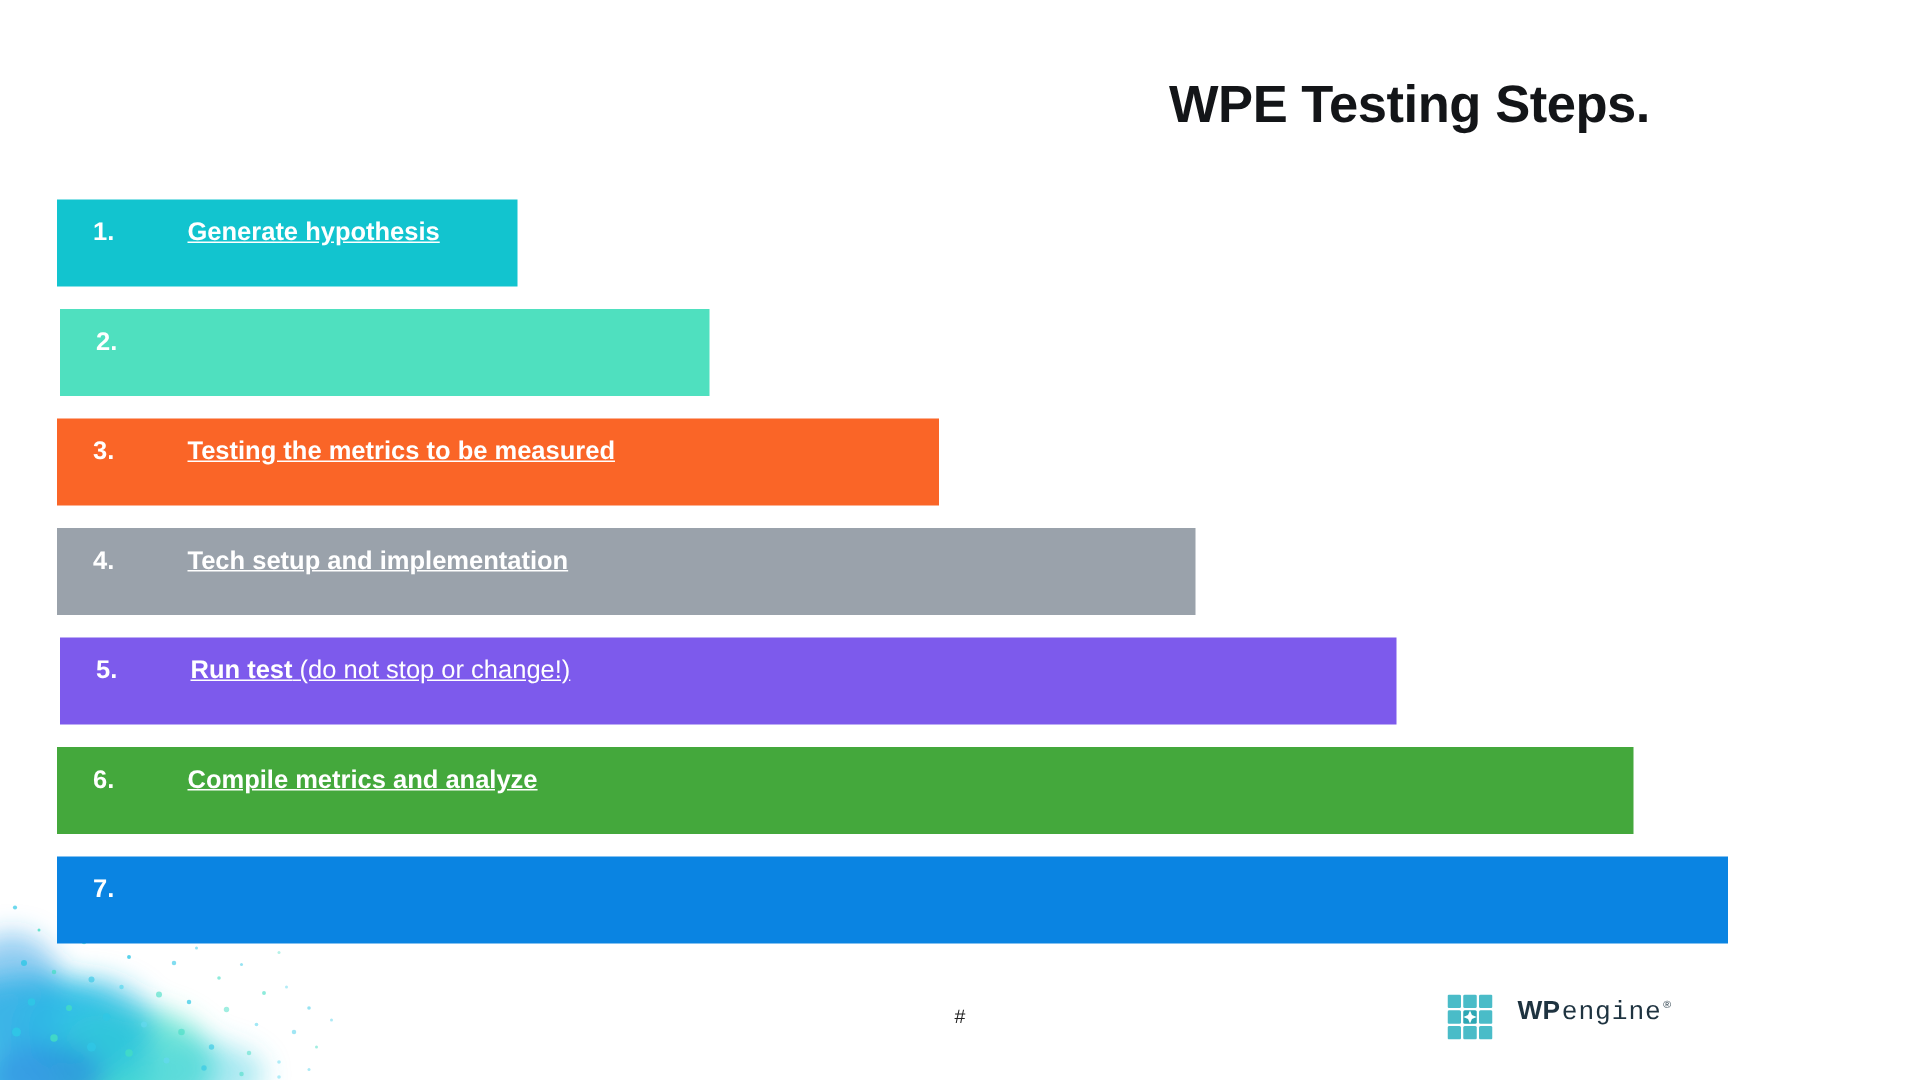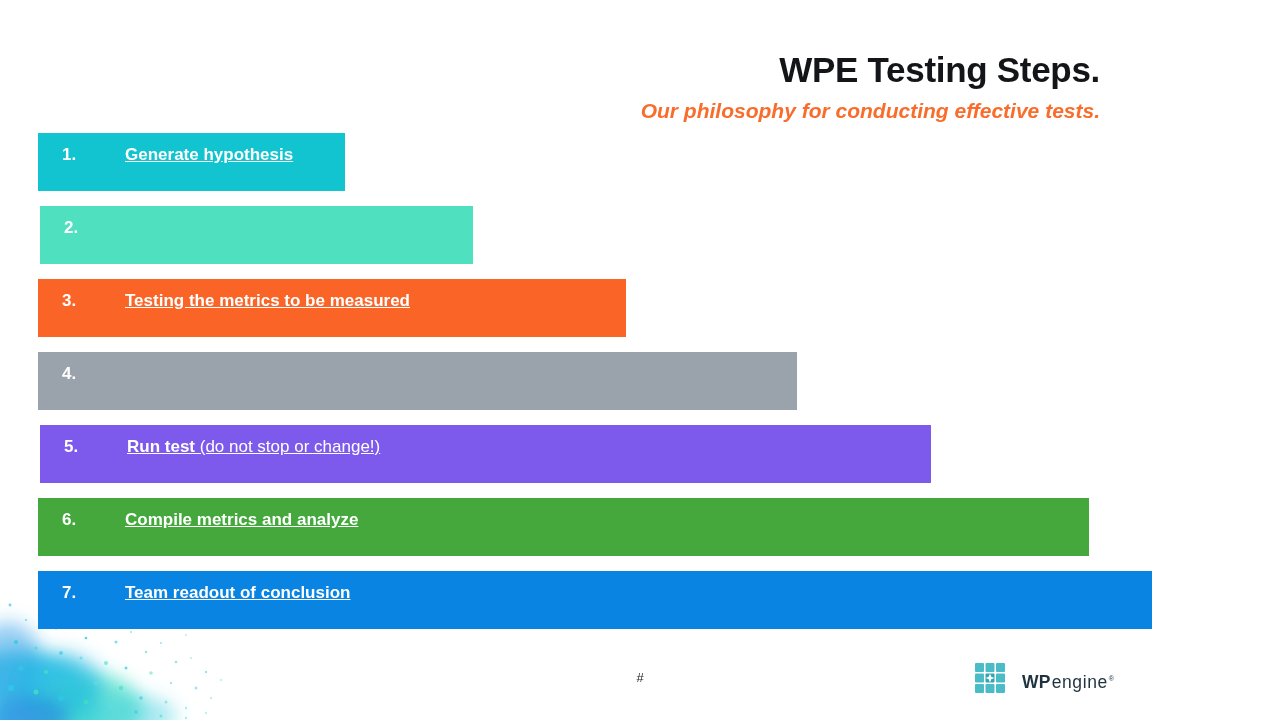--- a/index.html
+++ b/index.html
@@ -80,87 +80,86 @@
     text-align: center;
     font-size: 13px;
     color: #222222;
     z-index: 3;
   }
   .brand {
     position: absolute;
     right: 38px;
     bottom: 27px;
     display: flex;
-    align-items: flex-end;
+    align-items: flex-start;
     gap: 17px;
     z-index: 3;
   }
   .brand-icon { width: 30px; height: 30px; display: block; }
   .brand-text {
     font-size: 17.5px;
     color: #1e3340;
     white-space: nowrap;
     display: flex;
     align-items: baseline;
   }
   .brand-wp { font-weight: 800; letter-spacing: 0.2px; }
-  .brand-engine { font-weight: 300; letter-spacing: 0.6px; margin-left: 1px; }
+  .brand-engine { font-weight: 300; letter-spacing: 0.6px; margin-left: 1px; font-family: Liberation Mono, monospace; }
   .brand-reg { font-size: 7px; vertical-align: super; position: relative; top: -7px; margin-left: 1px; }
 
   
   .splash {
     position: absolute;
     left: 0;
     bottom: 0;
     z-index: 1;
     pointer-events: none;
   }
 </style>
 </head>
 <body>
 
 <div class="slide">
 
   <div class="header-block">
     <div class="slide-title">WPE Testing Steps.</div>
-    <div class="slide-subtitle">Our philosophy for conducting effective tests.</div>
   </div>
 
   <div class="steps-layer">
     <div class="step-bar" style="background: rgb(18, 196, 207); width: 307px; left: 38px; top: 133px; height: 58px;">
       <span class="step-num">1.</span>
       <span class="step-text"><span class="step-label">Generate hypothesis</span><span class="step-suffix"></span></span>
     </div>
 
     <div class="step-bar" style="background: rgb(79, 224, 191); width: 433px; left: 40px; top: 206px; height: 58px;">
       <span class="step-num">2.</span>
     </div>
 
     <div class="step-bar" style="background: rgb(250, 101, 39); width: 588px; left: 38px; top: 279px; height: 58px;">
       <span class="step-num">3.</span>
       <span class="step-text"><span class="step-label">Testing the metrics to be measured</span><span class="step-suffix"></span></span>
     </div>
 
     <div class="step-bar" style="background: rgb(154, 162, 171); width: 759px; left: 38px; top: 352px; height: 58px;">
       <span class="step-num">4.</span>
+      <span class="step-text"><span class="step-label">Tech setup and implementation</span><span class="step-suffix"></span></span>
     </div>
 
     <div class="step-bar" style="background: rgb(125, 90, 236); width: 891px; left: 40px; top: 425px; height: 58px;">
       <span class="step-num">5.</span>
       <span class="step-text"><span class="step-label">Run test</span><span class="step-suffix"> (do not stop or change!)</span></span>
     </div>
 
     <div class="step-bar" style="background: rgb(68, 168, 60); width: 1051px; left: 38px; top: 498px; height: 58px;">
       <span class="step-num">6.</span>
       <span class="step-text"><span class="step-label">Compile metrics and analyze</span><span class="step-suffix"></span></span>
     </div>
 
     <div class="step-bar" style="background: rgb(10, 132, 226); width: 1204px; left: 38px; top: 571px; height: 58px;">
       <span class="step-num">7.</span>
-      <span class="step-text"><span class="step-label">Team readout of conclusion</span><span class="step-suffix"></span></span>
     </div>
   </div>
 
   <svg class="splash" width="235" height="170" viewBox="0 0 235 170">
     <defs>
       <filter id="pblur" x="-60%" y="-60%" width="220%" height="220%">
         <feGaussianBlur stdDeviation="9"></feGaussianBlur>
       </filter>
     </defs>
     <g filter="url(#pblur)">

